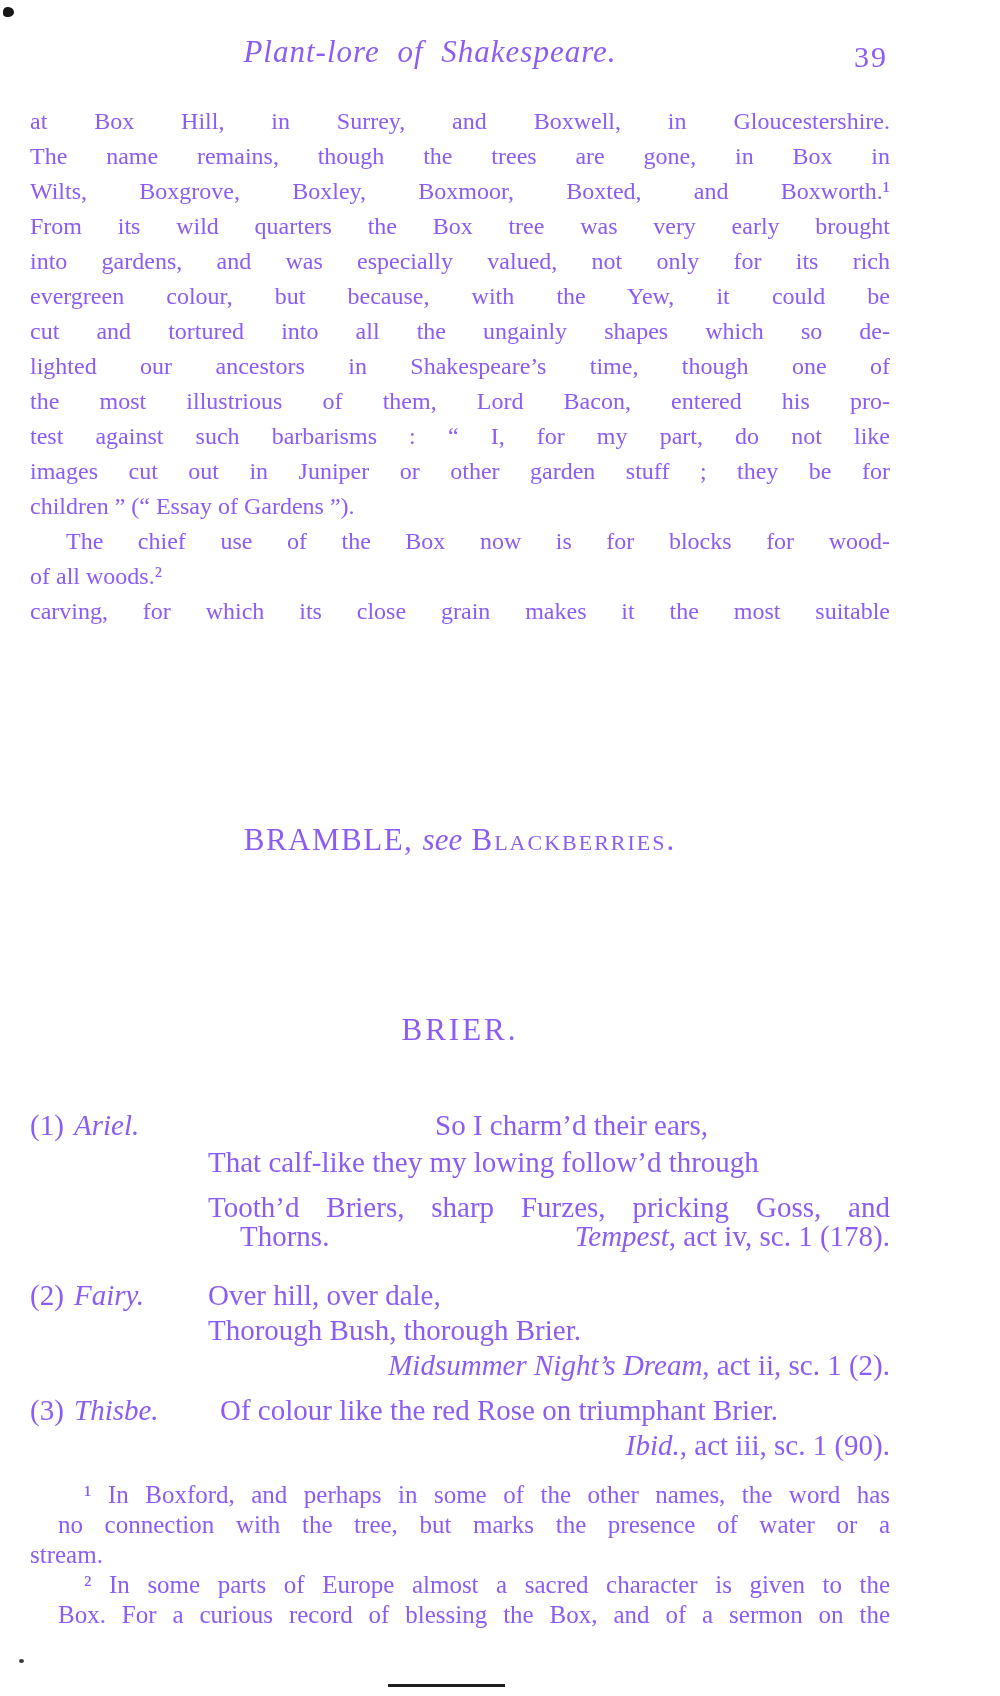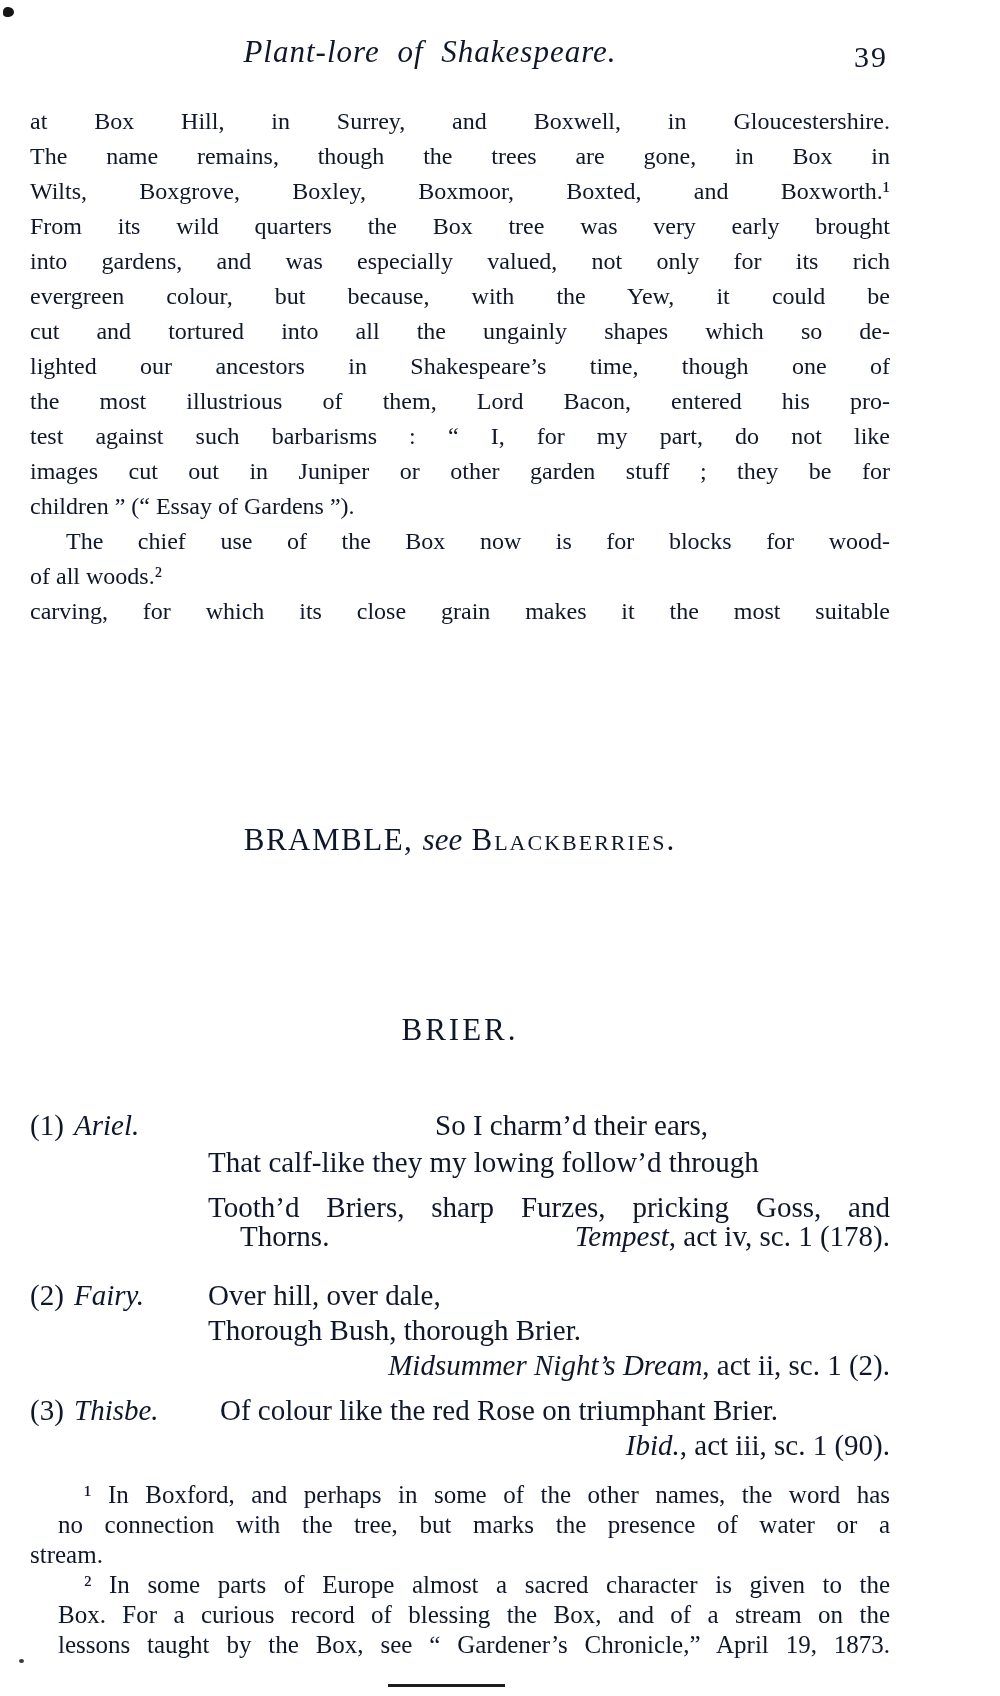--- a/index.html
+++ b/index.html
@@ -2,21 +2,21 @@
 <html><head>
 <meta charset="utf-8">
 <style>
   html, body { margin: 0; padding: 0; background: #e8e8e4; }
   .page {
     position: relative;
     width: 1000px;
     height: 1696px;
     margin: 0 auto;
     background: #ffffff;
-    color: #0f172a;
+    color: #8b5cf6;
     font-family: "Liberation Serif", "DejaVu Serif", serif;
     overflow: hidden;
   }
 
   
   .header-title {
     position: absolute;
     top: 34px; left: 30px; width: 800px;
     text-align: center;
     font-style: italic;
@@ -205,21 +205,20 @@
     <div class="qrow">
       <span class="qcite"><span class="src">Ibid.</span><span>, act iii, sc. 1 (90).</span></span>
     </div>
   </div>
 
   <div class="footnotes">
     <div class="fl fjl findent">¹ In Boxford, and perhaps in some of the other names, the word has</div>
     <div class="fl fjl">no connection with the tree, but marks the presence of water or a</div>
     <div class="fl">stream.</div>
     <div class="fl fjl findent">² In some parts of Europe almost a sacred character is given to the</div>
-    <div class="fl fjl">Box. For a curious record of blessing the Box, and of a stream on the</div>
-    <div class="fl fjl">lessons taught by the Box, see “ Gardener’s Chronicle,” April 19, 1873.</div>
+    <div class="fl fjl">Box. For a curious record of blessing the Box, and of a sermon on the</div>
   </div>
 
   <div class="ink-blot-topleft"></div>
   <div class="ink-dot-bottomleft"></div>
   <div class="scan-line-bottom"></div>
 
 </div>
 
 </body></html>

